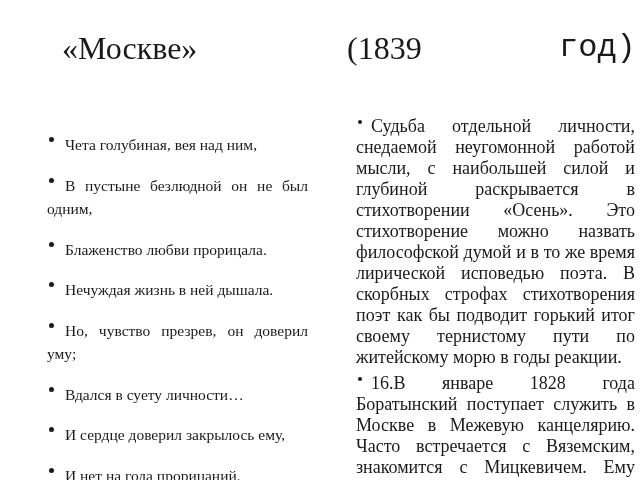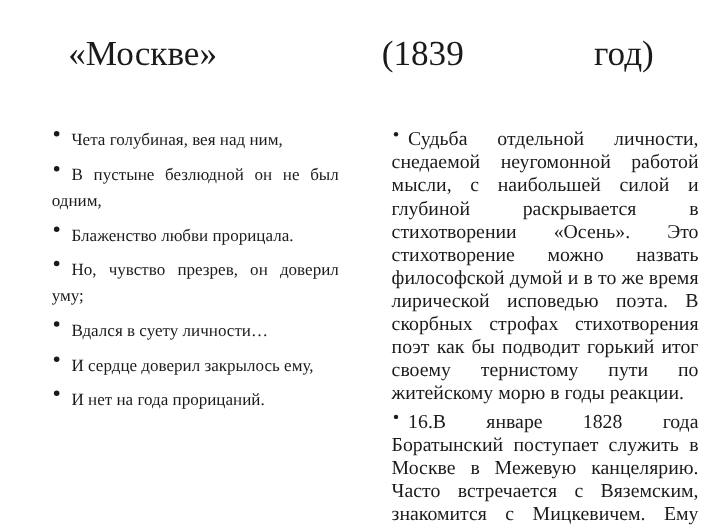--- a/index.html
+++ b/index.html
@@ -8,27 +8,27 @@
       font-family: "Liberation Serif", "DejaVu Serif", serif; color: #1a1a1a;
       position: relative;
     }
     .title {
       position: absolute; left: 62px; top: 28px; width: 540px; height: 40px;
       font-size: 32px; line-height: 40px; color: #1a1a1a;
     }
     .title span { position: absolute; top: 0; white-space: nowrap; }
     .t1 { left: 0; }
     .t2 { left: 285px; text-align: right; }
-    .t3 { left: 478px; }
+    .t3 { left: 497px; font-family: Liberation Mono, monospace; }
 
     .col { position: absolute; text-align: justify; }
     .left { left: 47px; top: 116px; width: 261px; font-size: 15.5px; line-height: 23.5px; }
     .right { left: 343px; top: 116px; width: 279px; font-size: 18px; line-height: 21px; margin-left: 13px; }
 
-    .item { margin: 0 0 8px 0; }
+    .item { margin: 17px 0 8px 0; }
     .right .item { margin: 0 0 5px 0; }
     .bullet { display: inline-block; width: 9px; height: 9px; position: relative; }
     .left .bullet { width: 18px; }
     .right .bullet { width: 15px; }
     .bullet::before {
       content: ""; position: absolute; left: 2px; top: -4px; width: 5px; height: 5px;
       border-radius: 50%; background: #1a1a1a;
     }
     .right .bullet::before { width: 4px; height: 4px; top: -3px; }
   </style>
@@ -38,20 +38,21 @@
 <div class="title">
   <span class="t1">«Москве»</span>
   <span class="t2">(1839</span>
   <span class="t3">год)</span>
 </div>
 
 <div class="col left">
   <div class="item"><span class="bullet"></span><span>Чета голубиная, вея над ним,</span></div>
   <div class="item"><span class="bullet"></span><span>В пустыне безлюдной он не был одним,</span></div>
   <div class="item"><span class="bullet"></span><span>Блаженство любви прорицала.</span></div>
+  <div class="item"><span class="bullet"></span><span>Нечуждая жизнь в ней дышала.</span></div>
   <div class="item"><span class="bullet"></span><span>Но, чувство презрев, он доверил уму;</span></div>
   <div class="item"><span class="bullet"></span><span>Вдался в суету личности…</span></div>
   <div class="item"><span class="bullet"></span><span>И сердце доверил закрылось ему,</span></div>
   <div class="item"><span class="bullet"></span><span>И нет на года прорицаний.</span></div>
 </div>
 
 <div class="col right">
   <div class="item"><span class="bullet"></span><span>Судьба отдельной личности, снедаемой неугомонной работой мысли, с наибольшей силой и глубиной раскрывается в стихотворении «Осень». Это стихотворение можно назвать философской думой и в то же время лирической исповедью поэта. В скорбных строфах стихотворения поэт как бы подводит горький итог своему тернистому пути по житейскому морю в годы реакции.</span></div>
   <div class="item"><span class="bullet"></span><span>16.В январе 1828 года Боратынский поступает служить в Москве в Межевую канцелярию. Часто встречается с Вяземским, знакомится с Мицкевичем. Ему посвящает Боратынский эти строки из стихотворения «Не подражай»:</span></div>
 </div>

